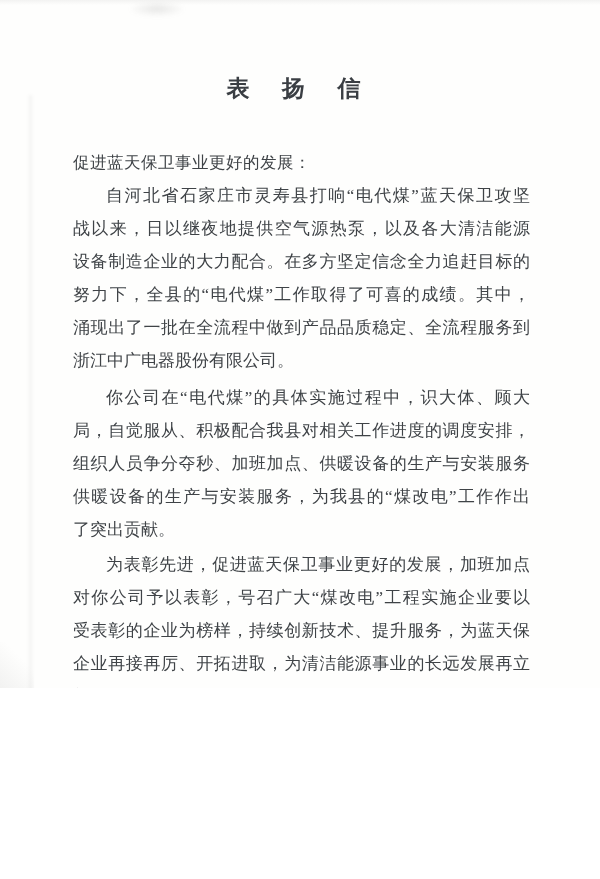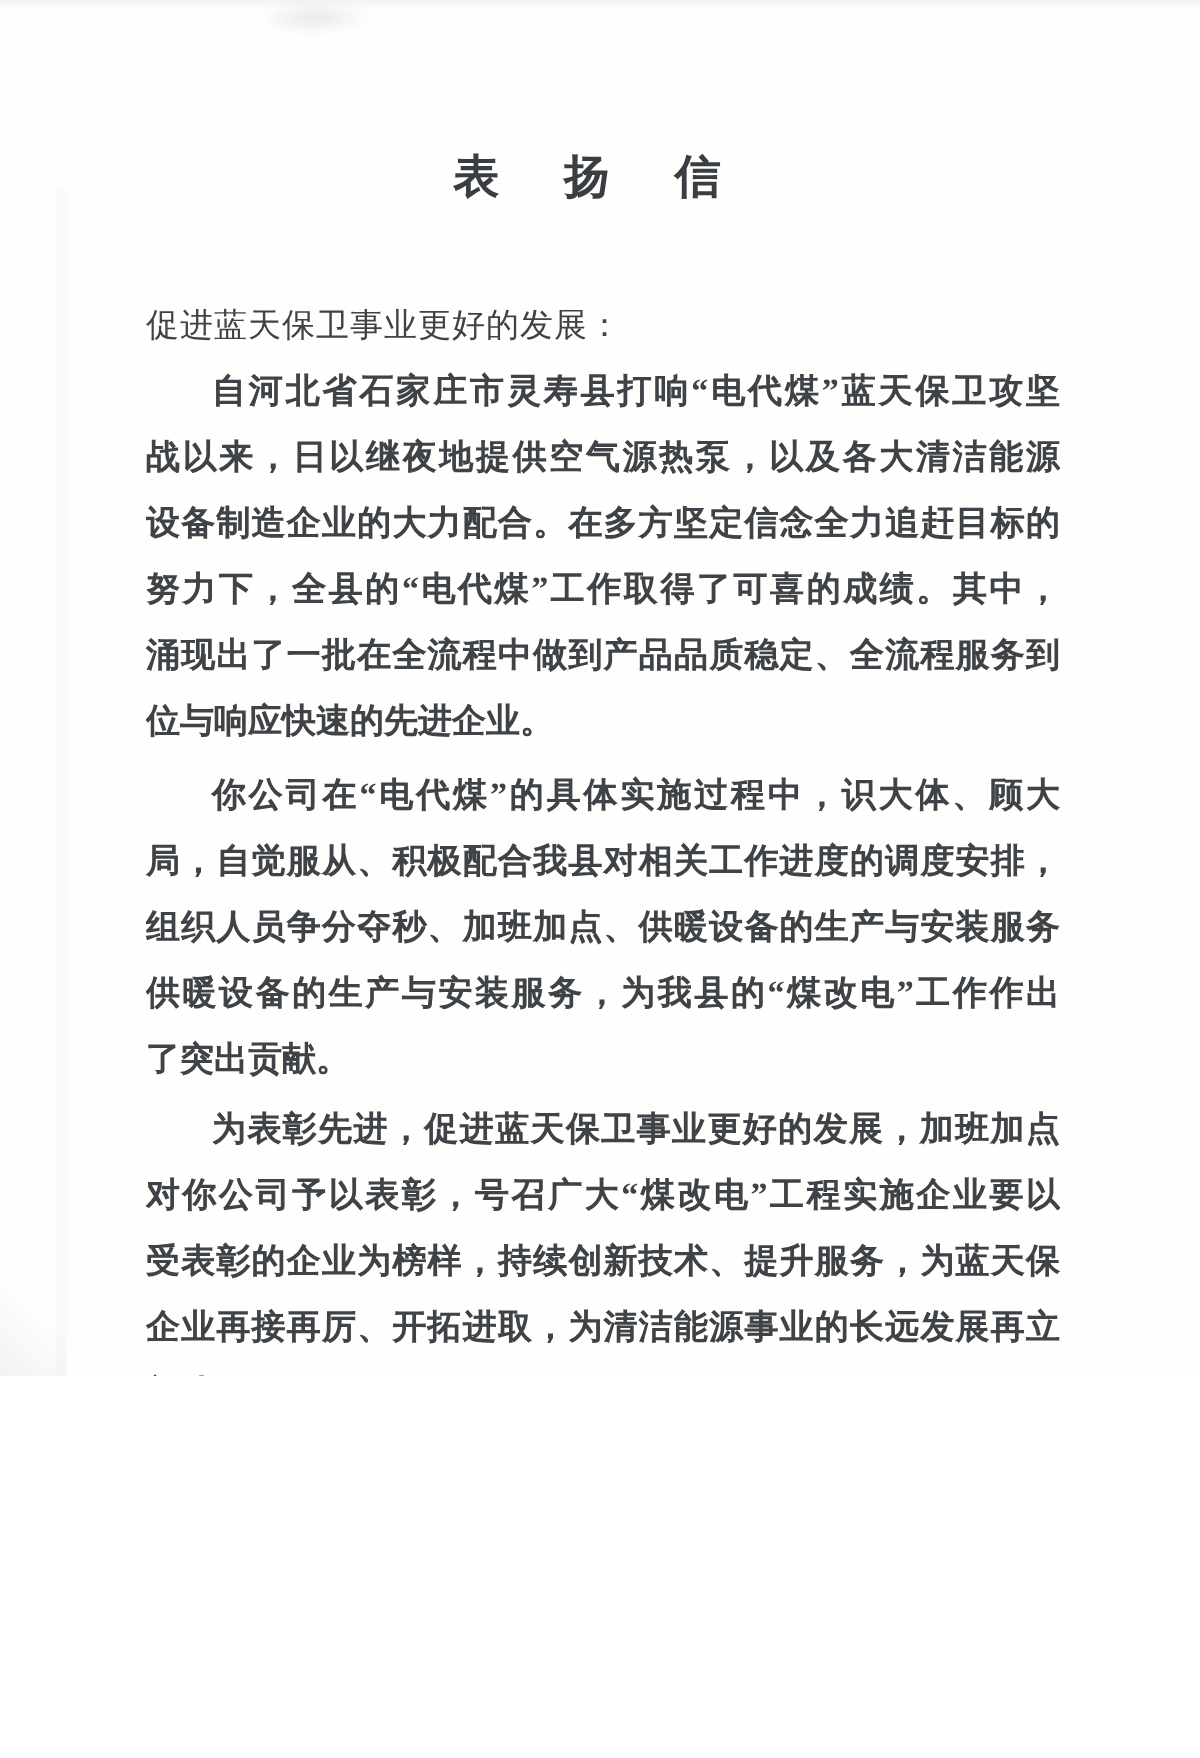--- a/index.html
+++ b/index.html
@@ -21,21 +21,21 @@
 
   .title { position: absolute; left: 0; top: 70px; width: 600px; height: 36px;
            line-height: 36px; text-align: center;
            font-family: "Liberation Sans", "DejaVu Sans", sans-serif;
            font-size: 23px; font-weight: 700; letter-spacing: 13px; color: #3a3e43; }
 
   .textline { color: #3f4347; font-size: 17px; line-height: 33px; height: 33px;
               white-space: nowrap; }
   .block { position: absolute; left: 73px; width: 457px; }
   .just .textline { text-align: justify; text-align-last: justify; text-justify: inter-character;
-                    white-space: normal; overflow: hidden; font-weight: bold; }
+                    white-space: normal; overflow: hidden; }
   .just .textline.lastline { text-align-last: left; }
   .textline.indent { text-indent: 33px; }
 
   .salutation { position: absolute; left: 73px; top: 146px; width: 457px;
                 color: #3f4347; font-size: 16.5px; line-height: 33px; letter-spacing: .5px; }
 
   .signature { position: absolute; left: 296px; top: 746px; color: #3b3f44;
                font-size: 16.5px; line-height: 33px; letter-spacing: .5px; }
   .dateline { position: absolute; left: 301px; top: 776px; color: #ef4444;
               font-size: 16.5px; line-height: 33px; letter-spacing: 1px; }
@@ -56,21 +56,21 @@
   <h1 class="title">表 扬 信</h1>
 
   <div class="salutation">促进蓝天保卫事业更好的发展：</div>
 
   <div class="block just" style="top:179px">
     <div class="textline indent">自河北省石家庄市灵寿县打响“电代煤”蓝天保卫攻坚</div>
     <div class="textline">战以来，日以继夜地提供空气源热泵，以及各大清洁能源</div>
     <div class="textline">设备制造企业的大力配合。在多方坚定信念全力追赶目标的</div>
     <div class="textline">努力下，全县的“电代煤”工作取得了可喜的成绩。其中，</div>
     <div class="textline">涌现出了一批在全流程中做到产品品质稳定、全流程服务到</div>
-    <div class="textline lastline">位与响应快速的先进企业。</div>
+    <div class="textline lastline">浙江中广电器股份有限公司。</div>
   </div>
 
   <div class="block just" style="top:381px">
     <div class="textline indent">你公司在“电代煤”的具体实施过程中，识大体、顾大</div>
     <div class="textline">局，自觉服从、积极配合我县对相关工作进度的调度安排，</div>
     <div class="textline">组织人员争分夺秒、加班加点、供暖设备的生产与安装服务</div>
     <div class="textline">供暖设备的生产与安装服务，为我县的“煤改电”工作作出</div>
     <div class="textline lastline">了突出贡献。</div>
   </div>
 

